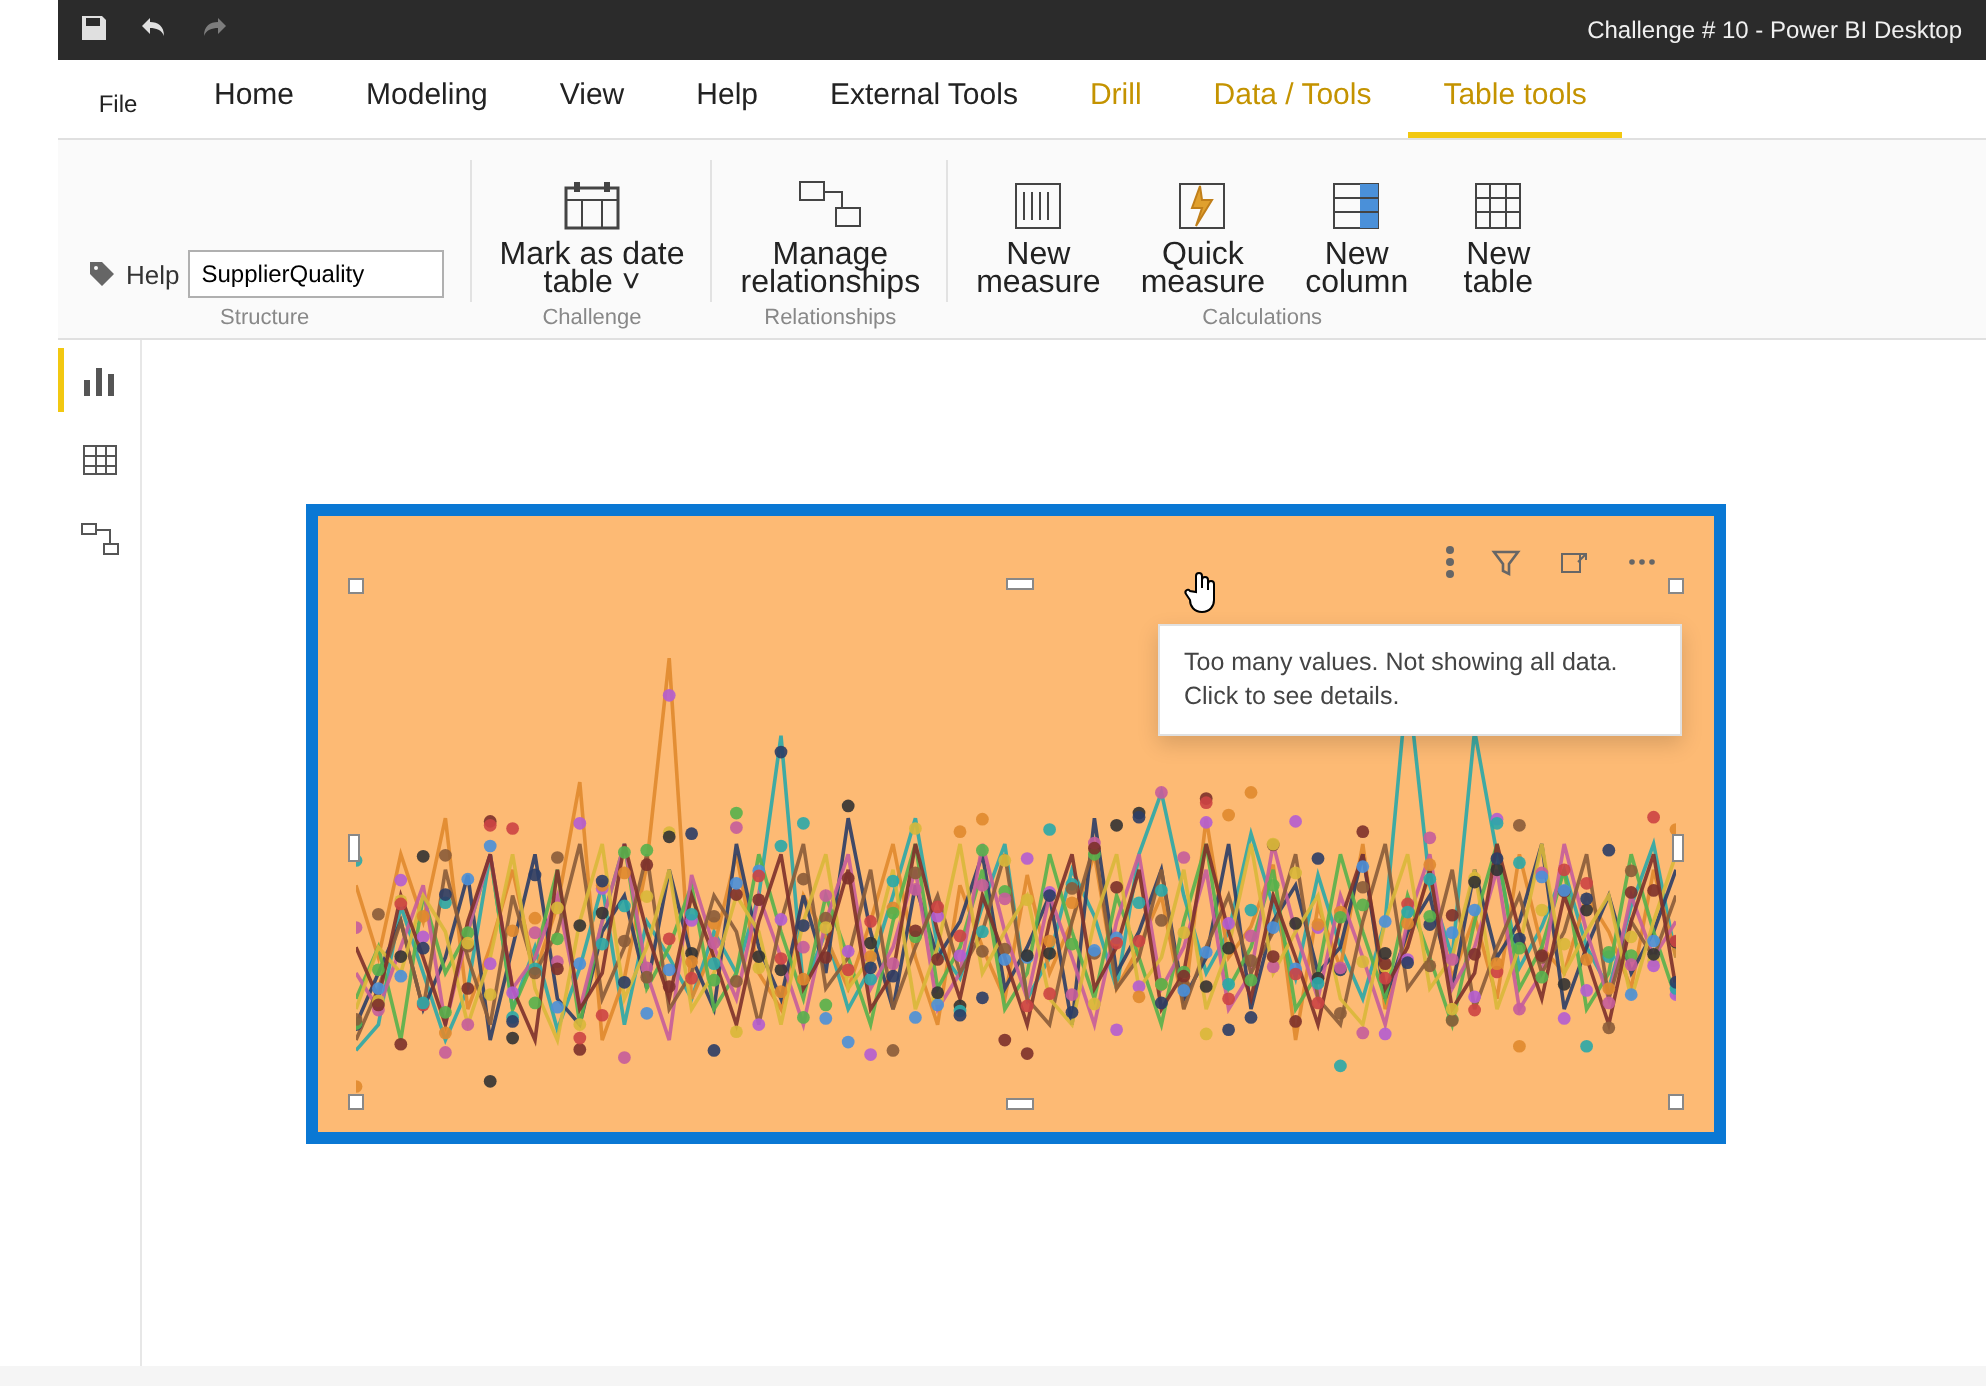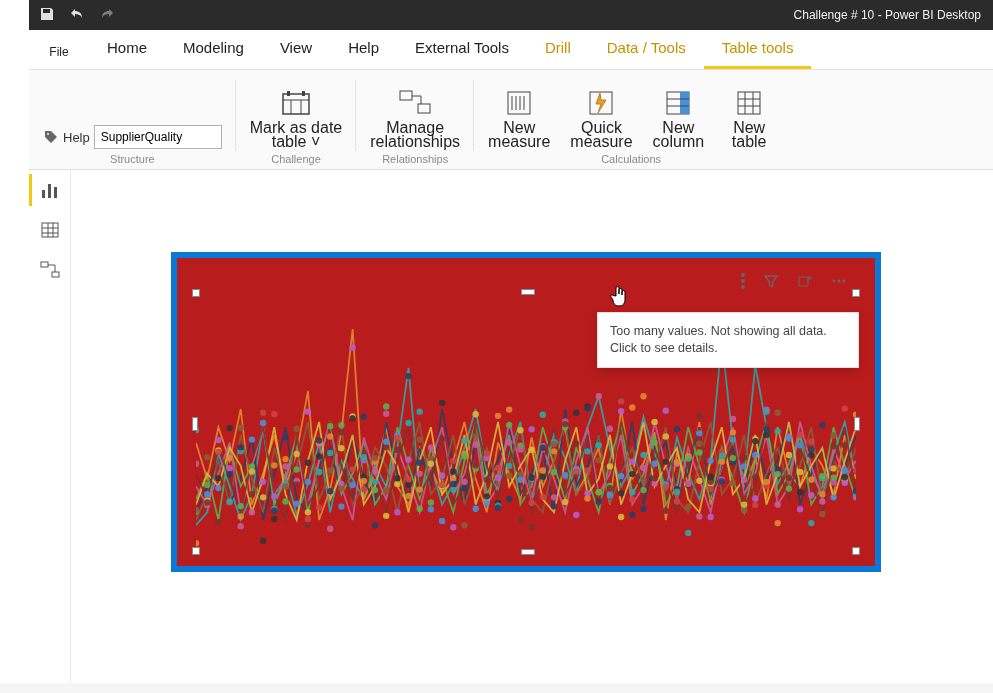--- a/index.html
+++ b/index.html
@@ -22,21 +22,21 @@
   .name-field { display: flex; align-items: center; gap: 4px; margin-top: 18px; }
   .name-field input { width: 128px; height: 24px; border: 1px solid #b0b0b0; padding: 2px 6px; font-size: 12px; }
   .rbtn { display: flex; flex-direction: column; align-items: center; justify-content: flex-start; gap: 4px; cursor: pointer; padding-top: 8px; min-width: 50px; }
   .rbtn .icon { width: 32px; height: 28px; display: flex; align-items: center; justify-content: center; }
   .rbtn .lbl { font-size: 16px; text-align: center; line-height: 14px; color: #222; white-space: pre; }
   .content-row { flex: 1; display: flex; background: #ffffff; }
   .left-rail { width: 42px; background: #fff; border-right: 1px solid #e7e7e7; display: flex; flex-direction: column; }
   .rail-btn { height: 40px; display: flex; align-items: center; justify-content: center; cursor: pointer; position: relative; }
   .rail-btn.active::before { content: ""; position: absolute; left: 0; top: 4px; bottom: 4px; width: 3px; background: #f2c811; }
   .canvas { flex: 1; position: relative; background: #fff; }
-  .visual-frame { position: absolute; left: 100px; top: 82px; width: 710px; height: 320px; border: 6px solid #0a78d4; background: #b91c1c; }
+  .visual-frame { position: absolute; left: 82px; top: 82px; width: 710px; height: 320px; border: 6px solid #0a78d4; background: #fdba74; }
   .visual-inner { position: absolute; left: 18px; top: 34px; right: 18px; bottom: 14px; border: 1px dashed transparent; }
   .sel-handle { position: absolute; width: 8px; height: 8px; background: #fff; border: 1px solid #888; }
   .sel-h-tl { left: -4px; top: -4px; } .sel-h-tr { right: -4px; top: -4px; }
   .sel-h-bl { left: -4px; bottom: -4px; } .sel-h-br { right: -4px; bottom: -4px; }
   .sel-h-t  { left: 50%; top: -4px; margin-left: -5px; width: 14px; height: 6px; }
   .sel-h-b  { left: 50%; bottom: -4px; margin-left: -5px; width: 14px; height: 6px; }
   .sel-h-l  { left: -4px; top: 50%; margin-top: -5px; width: 6px; height: 14px; }
   .sel-h-r  { right: -4px; top: 50%; margin-top: -5px; width: 6px; height: 14px; }
   .visual-toolbar { position: absolute; right: 26px; top: 12px; display: flex; gap: 14px; align-items: center; }
   .visual-toolbar .vt { width: 20px; height: 20px; display:flex; align-items:center; justify-content:center; cursor:pointer; color:#666; }

